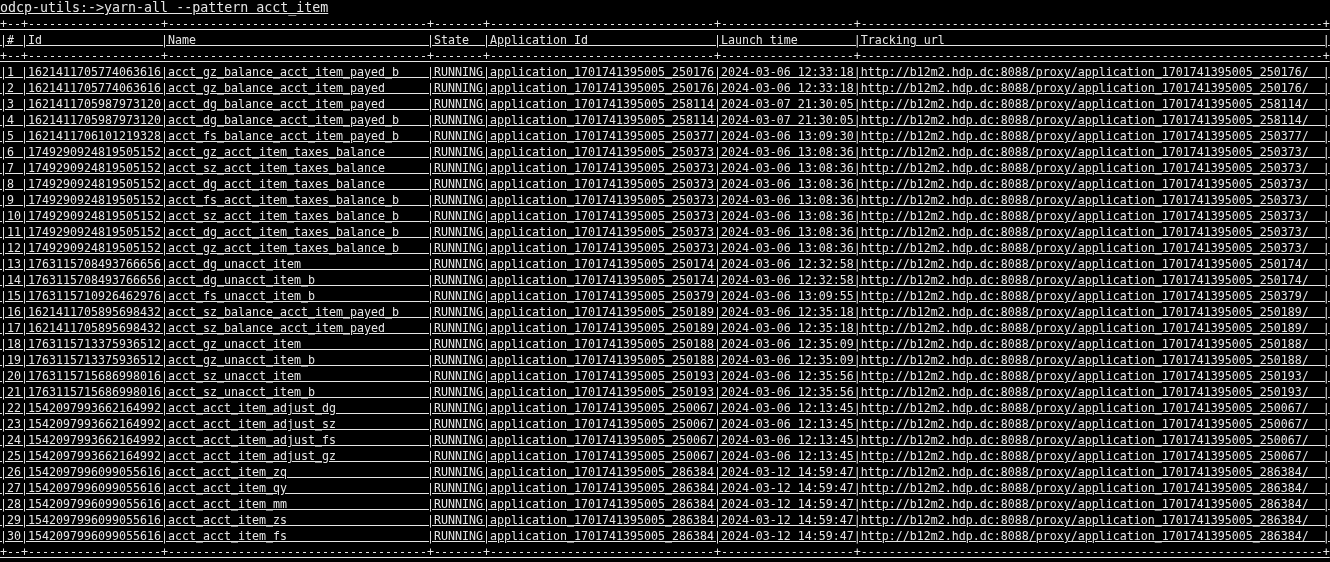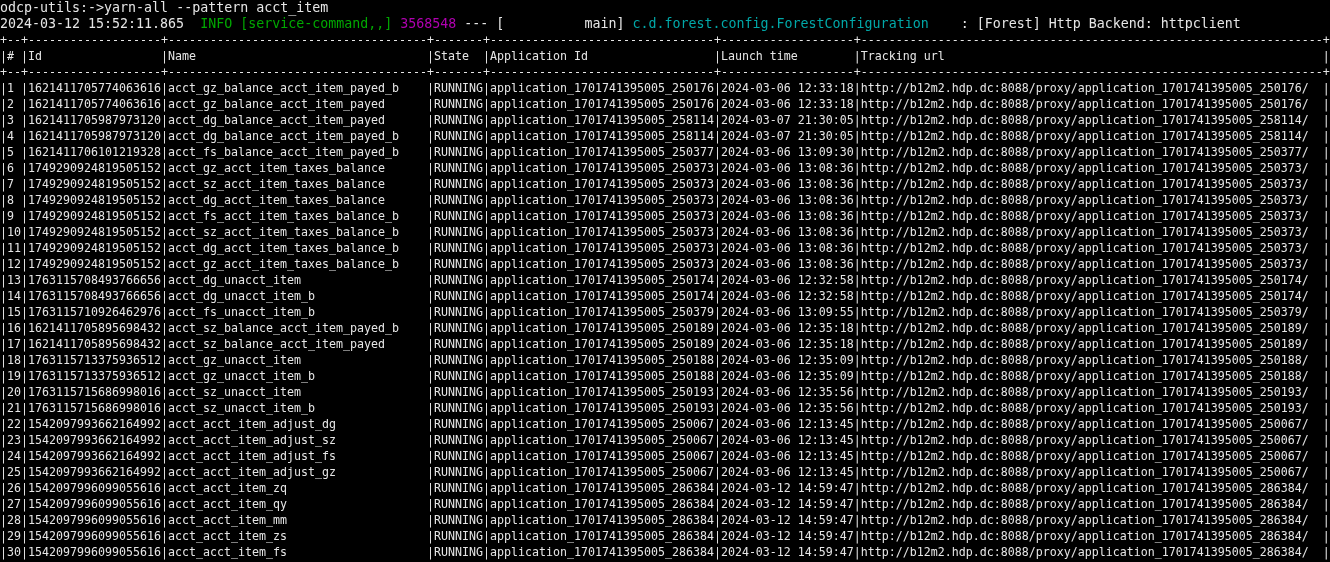--- a/index.html
+++ b/index.html
@@ -10,20 +10,21 @@
   }
   .screen {
     position: relative;
     width: 1330px;
     height: 562px;
     background: #000000;
     color: #e6e6e6;
     font-family: "DejaVu Sans Mono", monospace;
     overflow: hidden;
     cursor: text;
+    text-decoration: underline;
   }
   .topblock {
     font-size: 13.3px;
     line-height: 16px;
     white-space: pre;
   }
   .tableblock {
     font-size: 11.63px;
     line-height: 16px;
     white-space: pre;
@@ -32,15 +33,14 @@
   .c-fg      { color: #e6e6e6; }
   .c-green   { color: #00a800; }
   .c-magenta { color: #b000b0; }
   .c-cyan    { color: #00a8a8; }
 </style>
 </head>
 <body>
 
 <div class="screen">
   <div class="topblock"><span>odcp-utils:-&gt;</span><span>yarn-all --pattern acct_item</span></div>
-  <div class="topblock"><span class="c-fg">2024-03-12 15:52:11.865  </span><span class="c-green">INFO [service-command,,] </span><span class="c-magenta">3568548</span><span class="c-fg"> --- [          main] </span><span class="c-cyan">c.d.forest.config.ForestConfiguration</span><span class="c-fg">    : [Forest] Http Backend: httpclient</span></div>
   <div class="tableblock"><div>+--+-------------------+-------------------------------------+-------+--------------------------------+-------------------+------------------------------------------------------------------+</div><div>|# |Id                 |Name                                 |State  |Application Id                  |Launch time        |Tracking url                                                      |</div><div>+--+-------------------+-------------------------------------+-------+--------------------------------+-------------------+------------------------------------------------------------------+</div><div>|1 |1621411705774063616|acct_gz_balance_acct_item_payed_b    |RUNNING|application_1701741395005_250176|2024-03-06 12:33:18|http://b12m2.hdp.dc:8088/proxy/application_1701741395005_250176/  |</div><div>|2 |1621411705774063616|acct_gz_balance_acct_item_payed      |RUNNING|application_1701741395005_250176|2024-03-06 12:33:18|http://b12m2.hdp.dc:8088/proxy/application_1701741395005_250176/  |</div><div>|3 |1621411705987973120|acct_dg_balance_acct_item_payed      |RUNNING|application_1701741395005_258114|2024-03-07 21:30:05|http://b12m2.hdp.dc:8088/proxy/application_1701741395005_258114/  |</div><div>|4 |1621411705987973120|acct_dg_balance_acct_item_payed_b    |RUNNING|application_1701741395005_258114|2024-03-07 21:30:05|http://b12m2.hdp.dc:8088/proxy/application_1701741395005_258114/  |</div><div>|5 |1621411706101219328|acct_fs_balance_acct_item_payed_b    |RUNNING|application_1701741395005_250377|2024-03-06 13:09:30|http://b12m2.hdp.dc:8088/proxy/application_1701741395005_250377/  |</div><div>|6 |1749290924819505152|acct_gz_acct_item_taxes_balance      |RUNNING|application_1701741395005_250373|2024-03-06 13:08:36|http://b12m2.hdp.dc:8088/proxy/application_1701741395005_250373/  |</div><div>|7 |1749290924819505152|acct_sz_acct_item_taxes_balance      |RUNNING|application_1701741395005_250373|2024-03-06 13:08:36|http://b12m2.hdp.dc:8088/proxy/application_1701741395005_250373/  |</div><div>|8 |1749290924819505152|acct_dg_acct_item_taxes_balance      |RUNNING|application_1701741395005_250373|2024-03-06 13:08:36|http://b12m2.hdp.dc:8088/proxy/application_1701741395005_250373/  |</div><div>|9 |1749290924819505152|acct_fs_acct_item_taxes_balance_b    |RUNNING|application_1701741395005_250373|2024-03-06 13:08:36|http://b12m2.hdp.dc:8088/proxy/application_1701741395005_250373/  |</div><div>|10|1749290924819505152|acct_sz_acct_item_taxes_balance_b    |RUNNING|application_1701741395005_250373|2024-03-06 13:08:36|http://b12m2.hdp.dc:8088/proxy/application_1701741395005_250373/  |</div><div>|11|1749290924819505152|acct_dg_acct_item_taxes_balance_b    |RUNNING|application_1701741395005_250373|2024-03-06 13:08:36|http://b12m2.hdp.dc:8088/proxy/application_1701741395005_250373/  |</div><div>|12|1749290924819505152|acct_gz_acct_item_taxes_balance_b    |RUNNING|application_1701741395005_250373|2024-03-06 13:08:36|http://b12m2.hdp.dc:8088/proxy/application_1701741395005_250373/  |</div><div>|13|1763115708493766656|acct_dg_unacct_item                  |RUNNING|application_1701741395005_250174|2024-03-06 12:32:58|http://b12m2.hdp.dc:8088/proxy/application_1701741395005_250174/  |</div><div>|14|1763115708493766656|acct_dg_unacct_item_b                |RUNNING|application_1701741395005_250174|2024-03-06 12:32:58|http://b12m2.hdp.dc:8088/proxy/application_1701741395005_250174/  |</div><div>|15|1763115710926462976|acct_fs_unacct_item_b                |RUNNING|application_1701741395005_250379|2024-03-06 13:09:55|http://b12m2.hdp.dc:8088/proxy/application_1701741395005_250379/  |</div><div>|16|1621411705895698432|acct_sz_balance_acct_item_payed_b    |RUNNING|application_1701741395005_250189|2024-03-06 12:35:18|http://b12m2.hdp.dc:8088/proxy/application_1701741395005_250189/  |</div><div>|17|1621411705895698432|acct_sz_balance_acct_item_payed      |RUNNING|application_1701741395005_250189|2024-03-06 12:35:18|http://b12m2.hdp.dc:8088/proxy/application_1701741395005_250189/  |</div><div>|18|1763115713375936512|acct_gz_unacct_item                  |RUNNING|application_1701741395005_250188|2024-03-06 12:35:09|http://b12m2.hdp.dc:8088/proxy/application_1701741395005_250188/  |</div><div>|19|1763115713375936512|acct_gz_unacct_item_b                |RUNNING|application_1701741395005_250188|2024-03-06 12:35:09|http://b12m2.hdp.dc:8088/proxy/application_1701741395005_250188/  |</div><div>|20|1763115715686998016|acct_sz_unacct_item                  |RUNNING|application_1701741395005_250193|2024-03-06 12:35:56|http://b12m2.hdp.dc:8088/proxy/application_1701741395005_250193/  |</div><div>|21|1763115715686998016|acct_sz_unacct_item_b                |RUNNING|application_1701741395005_250193|2024-03-06 12:35:56|http://b12m2.hdp.dc:8088/proxy/application_1701741395005_250193/  |</div><div>|22|1542097993662164992|acct_acct_item_adjust_dg             |RUNNING|application_1701741395005_250067|2024-03-06 12:13:45|http://b12m2.hdp.dc:8088/proxy/application_1701741395005_250067/  |</div><div>|23|1542097993662164992|acct_acct_item_adjust_sz             |RUNNING|application_1701741395005_250067|2024-03-06 12:13:45|http://b12m2.hdp.dc:8088/proxy/application_1701741395005_250067/  |</div><div>|24|1542097993662164992|acct_acct_item_adjust_fs             |RUNNING|application_1701741395005_250067|2024-03-06 12:13:45|http://b12m2.hdp.dc:8088/proxy/application_1701741395005_250067/  |</div><div>|25|1542097993662164992|acct_acct_item_adjust_gz             |RUNNING|application_1701741395005_250067|2024-03-06 12:13:45|http://b12m2.hdp.dc:8088/proxy/application_1701741395005_250067/  |</div><div>|26|1542097996099055616|acct_acct_item_zq                    |RUNNING|application_1701741395005_286384|2024-03-12 14:59:47|http://b12m2.hdp.dc:8088/proxy/application_1701741395005_286384/  |</div><div>|27|1542097996099055616|acct_acct_item_qy                    |RUNNING|application_1701741395005_286384|2024-03-12 14:59:47|http://b12m2.hdp.dc:8088/proxy/application_1701741395005_286384/  |</div><div>|28|1542097996099055616|acct_acct_item_mm                    |RUNNING|application_1701741395005_286384|2024-03-12 14:59:47|http://b12m2.hdp.dc:8088/proxy/application_1701741395005_286384/  |</div><div>|29|1542097996099055616|acct_acct_item_zs                    |RUNNING|application_1701741395005_286384|2024-03-12 14:59:47|http://b12m2.hdp.dc:8088/proxy/application_1701741395005_286384/  |</div><div>|30|1542097996099055616|acct_acct_item_fs                    |RUNNING|application_1701741395005_286384|2024-03-12 14:59:47|http://b12m2.hdp.dc:8088/proxy/application_1701741395005_286384/  |</div><div>+--+-------------------+-------------------------------------+-------+--------------------------------+-------------------+------------------------------------------------------------------+</div></div>
 </div>
 
 </body></html>

